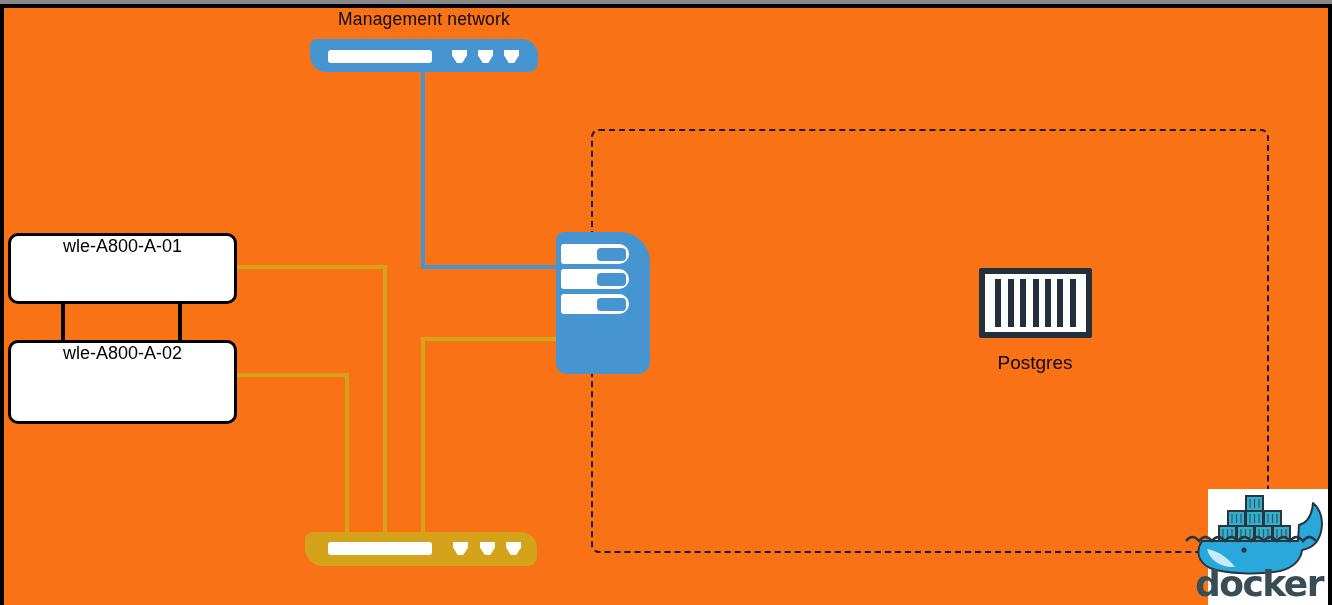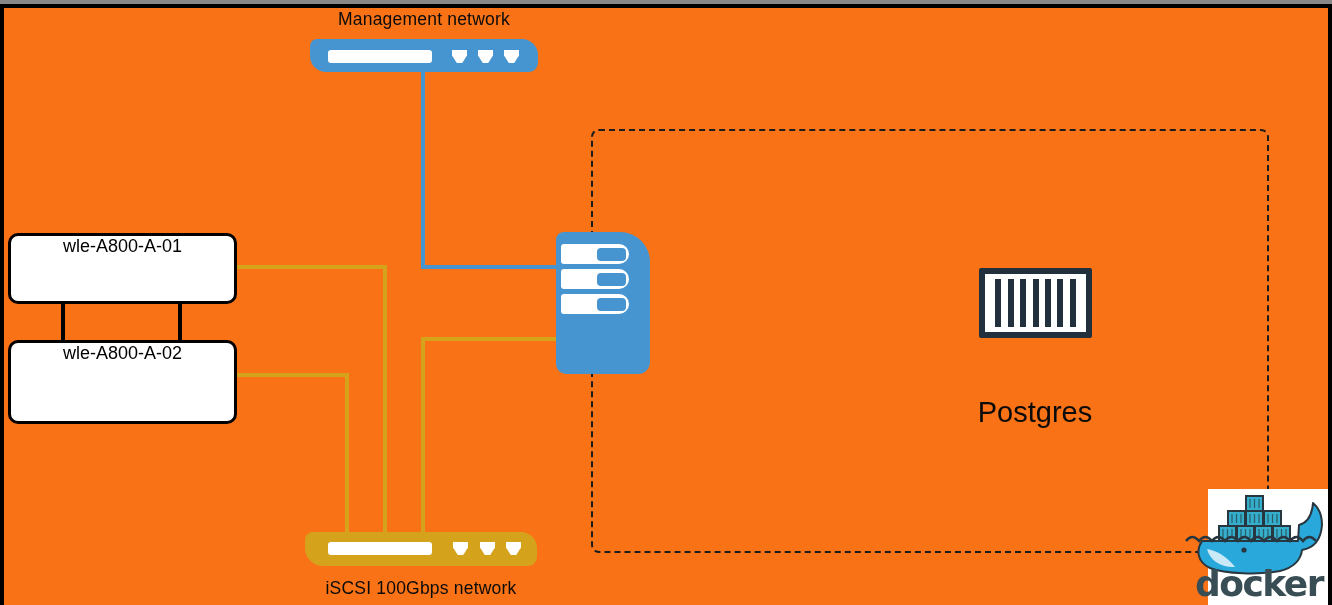--- a/index.html
+++ b/index.html
@@ -12,21 +12,21 @@
   
   .dashed-box{position:absolute;left:591px;top:125px;width:674px;height:420px;
     border:2px dashed #1c1c1c;border-radius:8px;z-index:1;}
 
   
   .wires{position:absolute;left:0;top:0;z-index:2;pointer-events:none;}
 
   .node-label{position:absolute;text-align:center;color:#0b0b0b;z-index:3;}
   .lbl-top{left:274px;top:5px;width:300px;font-size:17.5px;font-weight:500;letter-spacing:.2px;}
   .lbl-bottom{left:271px;top:574px;width:300px;font-size:17.5px;font-weight:500;letter-spacing:.2px;}
-  .lbl-postgres{left:940px;top:392px;width:190px;font-size:29px;font-weight:400;}
+  .lbl-postgres{left:940px;top:348px;width:190px;font-size:19px;font-weight:400;}
 
   
   .switch{position:absolute;z-index:3;}
   .switch-mgmt{left:310px;top:35px;width:228px;height:33px;background:#4795D0;
     border-radius:7px 16px 9px 16px;}
   .switch-iscsi{left:305px;top:528px;width:232px;height:34px;background:#D5A21C;
     border-radius:8px 16px 9px 18px;}
   .display-bar{position:absolute;background:#fff;border-radius:3px;height:13px;width:104px;}
   .switch-mgmt .display-bar{left:18px;top:11px;}
   .switch-iscsi .display-bar{left:23px;top:10px;}
@@ -118,21 +118,20 @@
     <div class="cbar"></div>
   </div>
   <div class="node-label lbl-postgres">Postgres</div>
 
   <div class="switch switch-iscsi">
     <div class="display-bar"></div>
     <div class="port p1i"></div>
     <div class="port p2i"></div>
     <div class="port p3i"></div>
   </div>
-  <div class="node-label lbl-bottom">iSCSI 100Gbps network</div>
 
   <svg class="docker-logo" width="152" height="150" viewBox="0 0 152 150">
     <rect x="28" y="30" width="124" height="118" fill="#ffffff"></rect>
 
     <path d="M22,82 C16,91 17,103 30,109 C45,115 80,116 100,112 C113,109 121,101 122,91
          C134,89 141,80 142,66 C142,56 139,49 133,44 C132,56 127,64 119,66 L118,82 Z" fill="#29A8DC" stroke="#28373F" stroke-width="2" stroke-linejoin="round"></path>
     <path d="M27,90 C30,102 42,109 55,108 C48,99 39,92 27,90 Z" fill="#C9E9F6"></path>
     <circle cx="64" cy="91" r="2.6" fill="#28373F"></circle>
 
     <g fill="#35AECB" stroke="#28373F" stroke-width="2">

